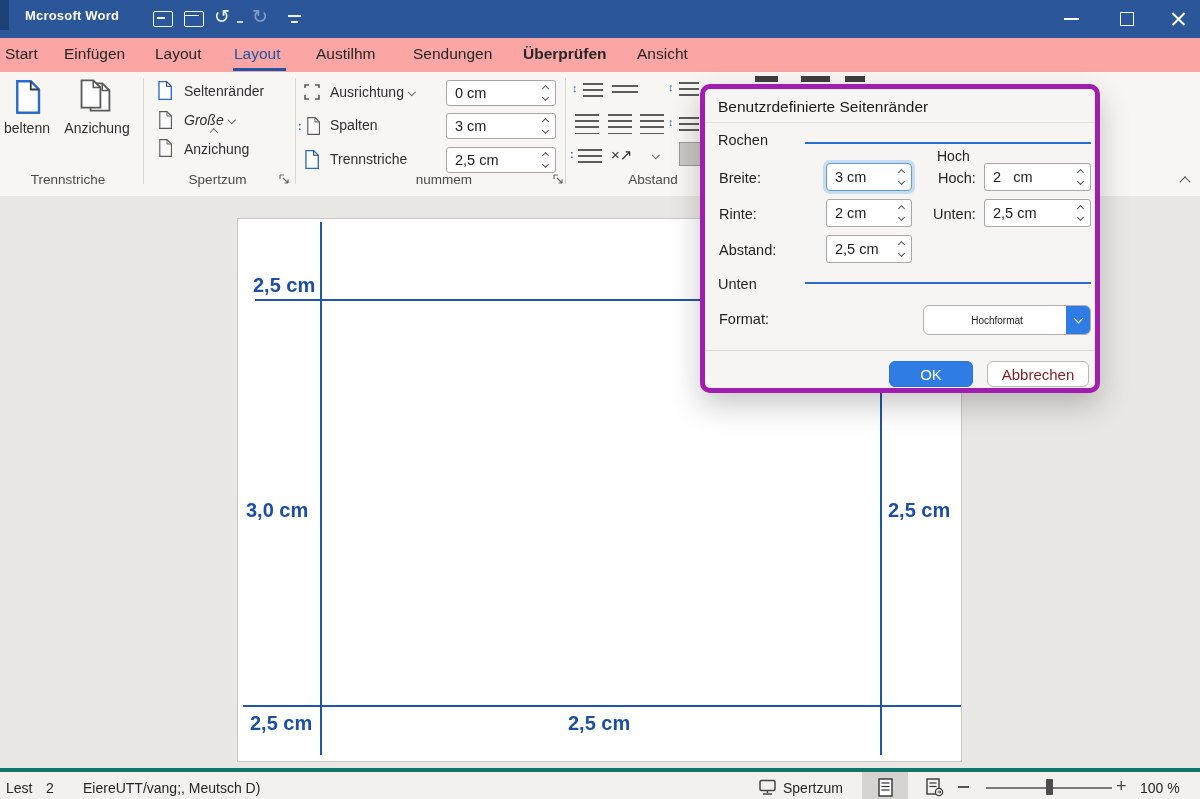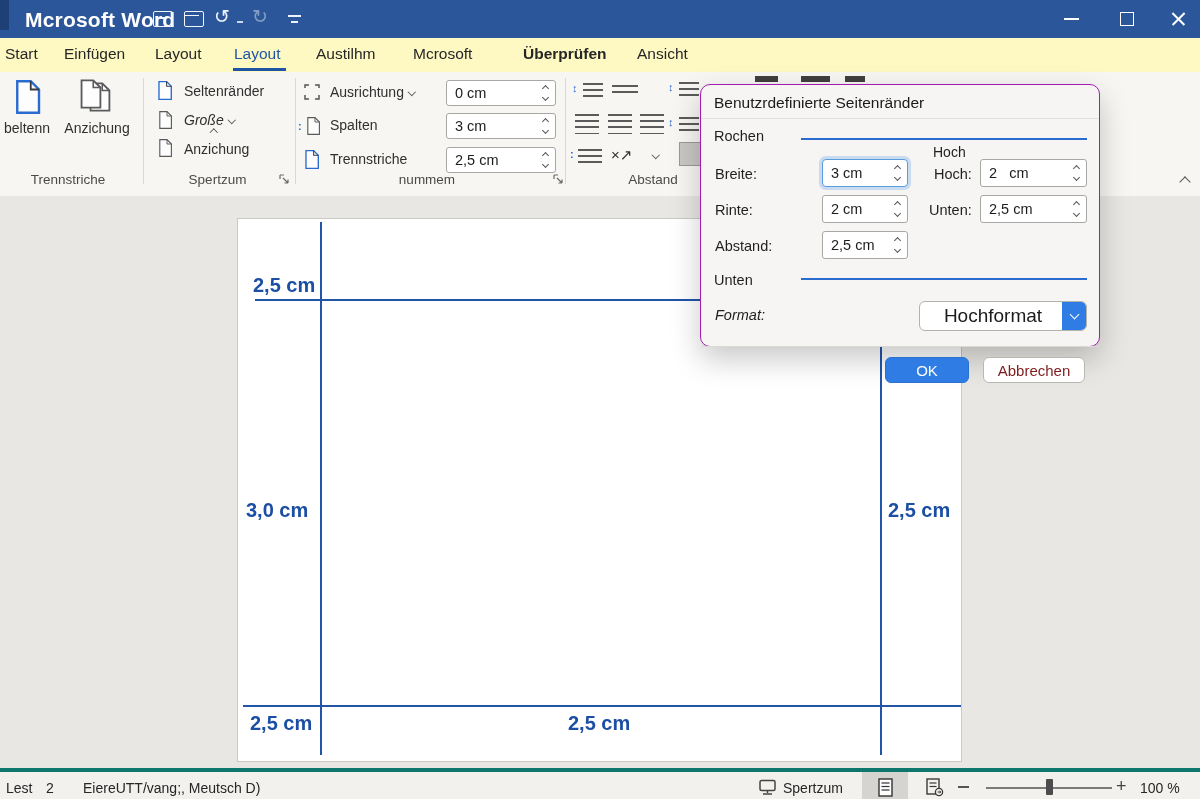--- a/index.html
+++ b/index.html
@@ -4,38 +4,38 @@
 <style>
   html,body{margin:0;padding:0;}
   body{width:1200px;height:799px;position:relative;overflow:hidden;
        font-family:"Liberation Sans",sans-serif;background:#e9e7e4;
        -webkit-font-smoothing:antialiased;}
   .abs{position:absolute;}
 
   
   #titlebar{position:absolute;left:0;top:0;width:1200px;height:38px;background:#2b579a;}
   #titlebar .corner{position:absolute;left:0;top:0;width:9px;height:30px;background:#1d4176;}
-  .tb-title{position:absolute;left:25px;top:8px;color:#fff;font-size:21px;font-weight:600;letter-spacing:.2px;}
+  .tb-title{position:absolute;left:25px;top:8px;color:#fff;font-size:13px;font-weight:600;letter-spacing:.2px;}
   .tb-box{position:absolute;top:11px;width:18px;height:14px;border:1.7px solid #f2f5fa;border-radius:2px;}
   .tb-box .mid{position:absolute;left:3px;top:5px;width:8px;height:1.7px;background:#f2f5fa;}
   .tb-box .top{position:absolute;left:0px;top:2.5px;width:14px;height:1.7px;background:#f2f5fa;}
   .tb-glyph{position:absolute;top:5px;color:#eef3fb;font-size:19px;}
   .tb-glyph.dim{color:rgba(238,243,251,.45);}
   .undo-dash{position:absolute;left:237px;top:21px;width:6px;height:2px;background:#cdd8ec;}
   .ropts{position:absolute;left:288px;top:15px;}
   .ropts .b1{width:13px;height:1.8px;background:#eef3fb;margin-bottom:4px;}
   .ropts .b2{width:7px;height:1.8px;background:#eef3fb;margin:0 auto;}
   .wc{position:absolute;top:0;width:46px;height:38px;}
   .wc .minbar{position:absolute;left:14px;top:18px;width:15px;height:1.8px;background:#fff;}
   .wc .maxbox{position:absolute;left:15px;top:12px;width:12px;height:12px;border:1.7px solid #fff;}
   .wc .x1,.wc .x2{position:absolute;left:14px;top:18px;width:17px;height:1.7px;background:#fff;}
   .wc .x1{transform:rotate(45deg);} .wc .x2{transform:rotate(-45deg);}
 
   
-  #tabrow{position:absolute;left:0;top:38px;width:1200px;height:34px;background:#fef9c3;border-bottom:1px solid #22c55e;}
+  #tabrow{position:absolute;left:0;top:38px;width:1200px;height:34px;background:#fca5a5;border-bottom:1px solid #22c55e;}
   .tab{position:absolute;top:7px;font-size:15.5px;color:#262626;cursor:default;}
   .tab.bold{font-weight:700;}
   .tab.active{color:#1f55a5;}
   .tab-underline{position:absolute;left:233px;top:30px;width:53px;height:3px;background:#1f55a5;}
 
   
   #ribbon{position:absolute;left:0;top:72px;width:1200px;height:124px;background:#f7f6f3;
           border-bottom:1px solid #cfcdc9;box-shadow:0 1px 2px rgba(0,0,0,.07);}
   .vsep{position:absolute;top:6px;height:106px;width:1px;background:#dad8d5;}
   .grp-label{position:absolute;top:100px;font-size:13.5px;color:#4a4a48;text-align:center;}
@@ -58,33 +58,33 @@
   .swatch{position:absolute;width:24px;height:22px;background:#c9c7c4;border:1px solid #9b9996;}
 
   
   #doc{position:absolute;left:0;top:196px;width:1200px;height:572px;background:#e9e7e4;}
   #page{position:absolute;left:237px;top:22px;width:725px;height:544px;background:#fff;border:1px solid #cbc9c6;box-sizing:border-box;}
   .mline{position:absolute;background:#2155a8;}
   .mlabel{position:absolute;color:#1c4fa3;font-weight:700;font-size:20px;}
   #doc-title{position:absolute;left:456px;top:126px;font-family:"Liberation Serif",serif;font-size:41px;color:#0d0d0d;white-space:nowrap;}
 
   
-  #dialog{position:absolute;left:700px;top:84px;width:400px;height:263px;background:#f6f5f3;
-          border:1px solid #a21caf;border-radius:10px;box-shadow:0 12px 30px rgba(0,0,0,.22);z-index:10;box-sizing:border-box;}
+  #dialog{position:absolute;left:700px;top:84px;width:400px;height:309px;background:#f6f5f3;
+          border:5px solid #a21caf;border-radius:10px;box-shadow:0 12px 30px rgba(0,0,0,.22);z-index:10;box-sizing:border-box;}
   .dlg-title{position:absolute;left:13px;top:9px;font-size:15.5px;color:#1a1a1a;}
   .dlg-div{position:absolute;left:0;width:100%;height:1px;background:#e3e1de;}
   .dlg-sec{position:absolute;left:13px;font-size:14.5px;color:#1f1f1f;}
   .dlg-blue{position:absolute;height:1.5px;background:#2a6bd0;}
   .dlg-lab{position:absolute;font-size:14.5px;color:#1f1f1f;}
   .btn{position:absolute;font-size:15px;border-radius:6px;display:flex;align-items:center;justify-content:center;box-sizing:border-box;cursor:default;}
   .btn.primary{background:#2e7ce4;color:#fff;border:1px solid #2a71d2;}
   .btn.secondary{background:#fff;color:#7f1d1d;border:1px solid #b9b7b4;}
   #format-dd{position:absolute;left:218px;top:216px;width:168px;height:30px;background:#fff;border:1px solid #b3b1ae;
              border-radius:6px;box-sizing:border-box;display:flex;align-items:center;}
-  #format-dd .txt{flex:1;text-align:center;font-size:19px;color:#1b1b1b;padding-left:4px;}
+  #format-dd .txt{flex:1;text-align:center;font-size:10px;color:#1b1b1b;padding-left:4px;}
   #format-dd .dd-btn{width:24px;height:28px;background:#2e7ce4;border-radius:0 5px 5px 0;display:flex;align-items:center;justify-content:center;}
   #format-dd .dd-btn .cv{border-color:#fff;border-width:1.8px;width:6px;height:6px;margin-top:-3px;}
 
   
   #statusbar{position:absolute;left:0;top:768px;width:1200px;height:31px;background:#f2f1ee;border-top:4px solid #0f766e;}
   .sb-text{position:absolute;top:8px;font-size:14px;color:#262626;}
   .view-btn{position:absolute;top:0;height:31px;display:flex;align-items:center;justify-content:center;}
   .view-btn.sel{background:#d6d4d1;}
   .zoom-minus{position:absolute;left:958px;top:14px;width:11px;height:2px;background:#555;}
   .zoom-track{position:absolute;left:986px;top:14.5px;width:126px;height:2px;background:#7c7a77;}
@@ -138,21 +138,21 @@
       <div class="x2"></div>
     </div>
 </div>
 
 <div id="tabrow">
   <span class="tab" style="left:5px;">Start</span>
   <span class="tab" style="left:64px;">Einfügen</span>
   <span class="tab" style="left:155px;">Layout</span>
   <span class="tab active" style="left:234px;">Layout</span>
   <span class="tab" style="left:316px;">Austilhm</span>
-  <span class="tab" style="left:413px;">Mcrosoft</span>
+  <span class="tab" style="left:413px;">Sendungen</span>
   <span class="tab bold" style="left:523px;">Überprüfen</span>
   <span class="tab" style="left:637px;">Ansicht</span>
   <div class="tab-underline"></div>
 </div>
 
 <div id="ribbon">
   <div class="vsep" style="left:143px;"></div>
   <div class="vsep" style="left:295px;"></div>
   <div class="vsep" style="left:565px;"></div>
 
@@ -222,21 +222,21 @@
         <use href="#pgb"></use>
       </svg>
     <span class="abs rb-text" style="left:330px;top:79px;">Trennstriche</span>
     <div class="spin" style="left:446px;top:75px;width:110px;height:26px;">
       <span class="val">2,5 cm</span>
       <span class="arr">
           <span class="cv up"></span>
           <span class="cv"></span>
         </span>
     </div>
-    <div class="grp-label" style="left:382px;width:90px;">nummem</div>
+    <div class="grp-label" style="left:382px;width:90px;text-align:right;">nummem</div>
     <svg class="abs" style="left:552px;top:101px;" width="12" height="12">
         <use href="#launcher"></use>
       </svg>
   </div>
 
   <div>
     <span class="abs blue-updown" style="left:572px;top:10px;">↕</span>
     <div class="pl w20" style="left:583px;top:11px;"></div>
     <div class="pl two w26" style="left:612px;top:13px;"></div>
 
@@ -328,21 +328,21 @@
     <span class="val">2,5 cm</span>
     <span class="arr">
         <span class="cv up"></span>
         <span class="cv"></span>
       </span>
   </div>
 
   <div class="dlg-sec" style="top:187px;">Unten</div>
   <div class="dlg-blue" style="left:100px;top:193px;width:286px;"></div>
 
-  <div class="dlg-lab" style="left:14px;top:222px;font-style:italic;">Format:</div>
+  <div class="dlg-lab" style="left:14px;top:222px;">Format:</div>
   <div id="format-dd">
     <span class="txt">Hochformat</span>
     <span class="dd-btn">
         <span class="cv"></span>
       </span>
   </div>
 
   <div class="dlg-div" style="top:261px;background:#dbd9d6;"></div>
   <div class="btn primary" style="left:184px;top:272px;width:84px;height:26px;">OK</div>
   <div class="btn secondary" style="left:282px;top:272px;width:102px;height:26px;">Abbrechen</div>

